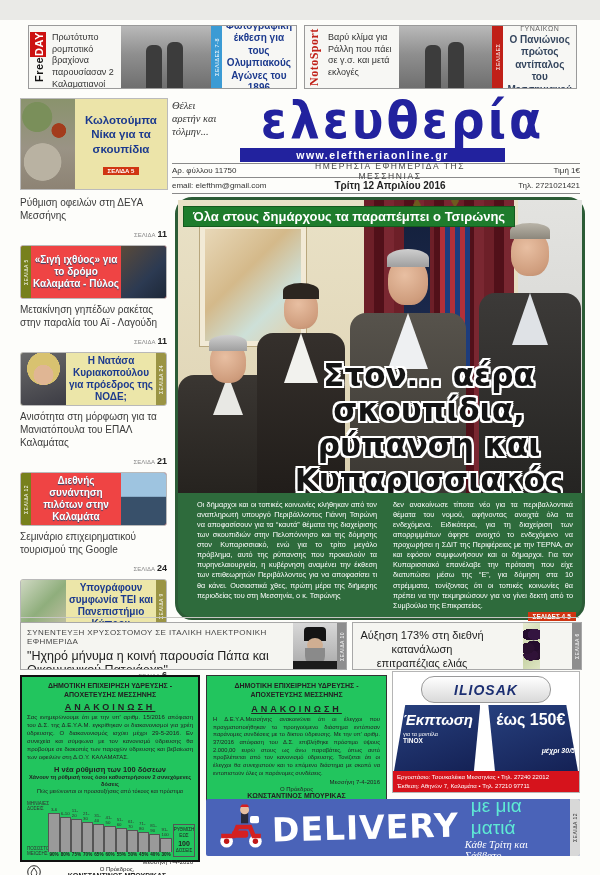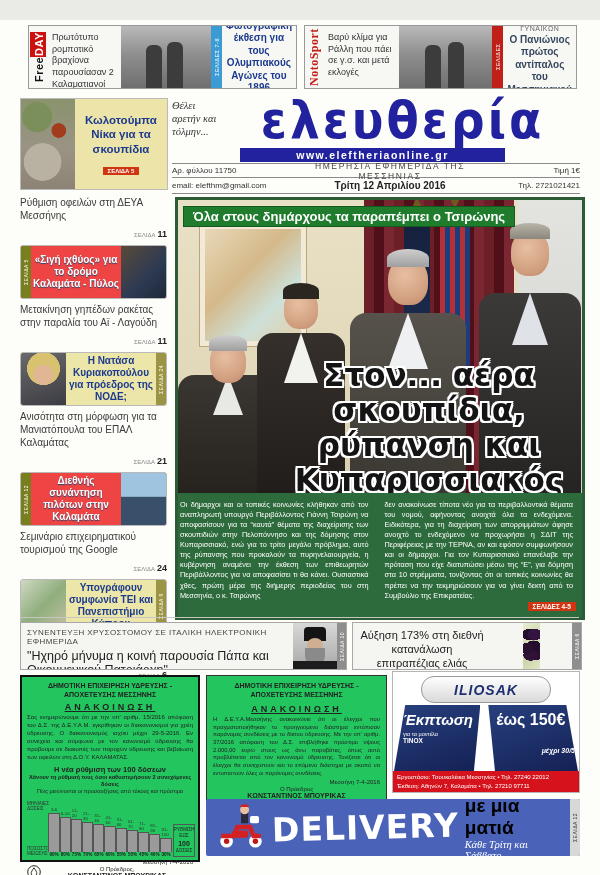--- a/index.html
+++ b/index.html
@@ -63,21 +63,21 @@
   .person{position:absolute;}
   .head{position:absolute;left:50%;transform:translateX(-50%);border-radius:46% 46% 42% 42%;
         background:radial-gradient(circle at 42% 38%,#e8bfa2,#cf9d7d 70%,#b9876a);}
   .hairgray{position:absolute;left:50%;transform:translateX(-50%);border-radius:50% 50% 0 0;background:linear-gradient(180deg,#cfcfcf,#9f9f9f);}
   .hairdark{position:absolute;left:50%;transform:translateX(-50%);border-radius:50% 50% 0 0;background:#2c2620;}
   .torso{position:absolute;bottom:0;left:50%;transform:translateX(-50%);border-radius:16px 16px 0 0;}
   .shirt{position:absolute;bottom:0;left:50%;transform:translateX(-50%);clip-path:polygon(50% 0,100% 100%,0 100%);}
   .kickerbar{position:absolute;left:6px;top:7px;background:#1e7c2c;color:#fff;font-weight:bold;font-size:13px;padding:2px 9px;box-shadow:0 0 0 1px #145a1e;}
   .bighead{position:absolute;right:2px;top:158px;width:302px;text-align:center;font-weight:900;font-size:31px;line-height:1.13;color:#141414;font-family:"DejaVu Sans",sans-serif;
      text-shadow:-2px -2px 0 #fff,2px -2px 0 #fff,-2px 2px 0 #fff,2px 2px 0 #fff,0 -2px 0 #fff,0 2px 0 #fff,-2px 0 0 #fff,2px 0 0 #fff;}
-  .story-body{position:relative;display:flex;gap:16px;padding:7px 9px 12px 2px;}
+  .story-body{position:relative;display:flex;gap:16px;padding:7px 9px 12px 19px;}
   .story-col{flex:1;color:#fff;font-size:7.3px;line-height:1.38;text-align:justify;}
   .pages-tag{position:absolute;right:6px;bottom:2px;background:#d03512;color:#fff;font-weight:bold;font-size:6.5px;padding:1px 5px;}
   
   .midbox{border:1px solid #a8a8a8;background:#f5f5f1;display:flex;align-items:stretch;overflow:hidden;}
   .mid-kicker{font-size:8px;color:#444;letter-spacing:.4px;margin-bottom:3px;}
   .mid-title{font-size:12.5px;color:#1d1d1d;line-height:1.15;}
   .bw-photo{width:44px;background:linear-gradient(180deg,#d8d8d8,#a8a8a8);position:relative;}
   .bw-photo .klobuk{position:absolute;left:50%;top:4px;transform:translateX(-50%);width:22px;height:14px;background:#141414;border-radius:4px 4px 0 0;}
   .bw-photo .face{position:absolute;left:50%;top:15px;transform:translateX(-50%);width:16px;height:14px;border-radius:50%;background:#cfae92;}
   .bw-photo .beard{position:absolute;left:50%;top:25px;transform:translateX(-50%);width:20px;height:18px;border-radius:0 0 10px 10px;background:#8a8a8a;}
@@ -116,21 +116,21 @@
         display:flex;align-items:center;justify-content:center;font-weight:900;font-style:italic;font-size:14px;color:#1c2f72;letter-spacing:1px;}
   .panels{display:flex;justify-content:center;gap:8px;margin-top:2px;}
   .panel{background:linear-gradient(160deg,#27407e,#131f52);color:#fff;height:66px;position:relative;}
   .panel-l{width:82px;clip-path:polygon(14% 0,100% 0,92% 100%,0 100%);padding:6px 4px 0 10px;}
   .panel-r{width:88px;clip-path:polygon(0 0,86% 0,100% 100%,8% 100%);padding:6px 4px 0 8px;}
   .redstrip{position:absolute;left:0;right:0;bottom:0;background:#d6131c;color:#fff;font-size:6px;line-height:1.4;padding:2px 4px;}
   
   .delivery{background:#4a63b8;border-radius:2px;display:flex;align-items:center;overflow:hidden;}
   .dl-title{color:#fff;font-weight:900;font-size:33px;letter-spacing:1px;font-family:"DejaVu Sans",sans-serif;transform:rotate(-1.5deg);}
   .dl-right{display:flex;flex-direction:column;align-items:flex-end;margin-left:6px;margin-right:4px;}
-  .dl-sub{color:#000000;font-weight:700;font-size:19px;}
+  .dl-sub{color:#5eead4;font-weight:400;font-size:19px;margin-left:6px;}
   .dl-sched{color:#fff;font-family:"Liberation Serif",serif;font-style:italic;font-size:10.5px;}
   .dl-tag{width:10px;align-self:stretch;background:#d8d8d8;color:#333;font-size:5px;display:flex;align-items:center;justify-content:center;}
   .hline{border-top:1px solid #c6c6c2;}
 </style>
 </head>
 <body>
 
 <div id="canvas">
 
   <div class="abs" style="left:0;top:0;width:600px;height:20px;background:#eaeae7;"></div>
@@ -219,21 +219,21 @@
       <div class="sb-photo" style="background:linear-gradient(135deg,#cfd8c2,#8fae7c 50%,#c8c2a8);"></div>
       <div class="title">Υπογράφουν συμφωνία ΤΕΙ και Πανεπιστήμιο Κύπρου</div>
       <div class="sb-tag vtext" style="background:#9a9444;">ΣΕΛΙΔΑ 9</div>
     </div>
     <div class="sb-item">
       <div class="sb-title">Διακοπές ρεύματος σε χωριά Μεσσήνης και Ανδανίας</div>
       <div class="sb-page"><span class="lab">ΣΕΛΙΔΑ</span><span class="num">6</span></div>
     </div>
   </div>
 
-  <div class="abs story-frame" style="left:175px;top:197px;width:404px;height:417px;">
+  <div class="abs story-frame" style="left:175px;top:197px;width:404px;height:417px;border-radius:17px;">
     <div class="story-photo">
       <div class="window"></div>
       <div class="painting"></div>
       <div class="curtain"></div>
       <div class="flag1"></div>
       <div class="flag2"></div>
       <div class="finial" style="left:235px;top:-2px;"></div>
       <div class="finial" style="left:273px;top:-6px;"></div>
 
       <div class="person" style="left:0;bottom:0;width:100px;height:170px;">

